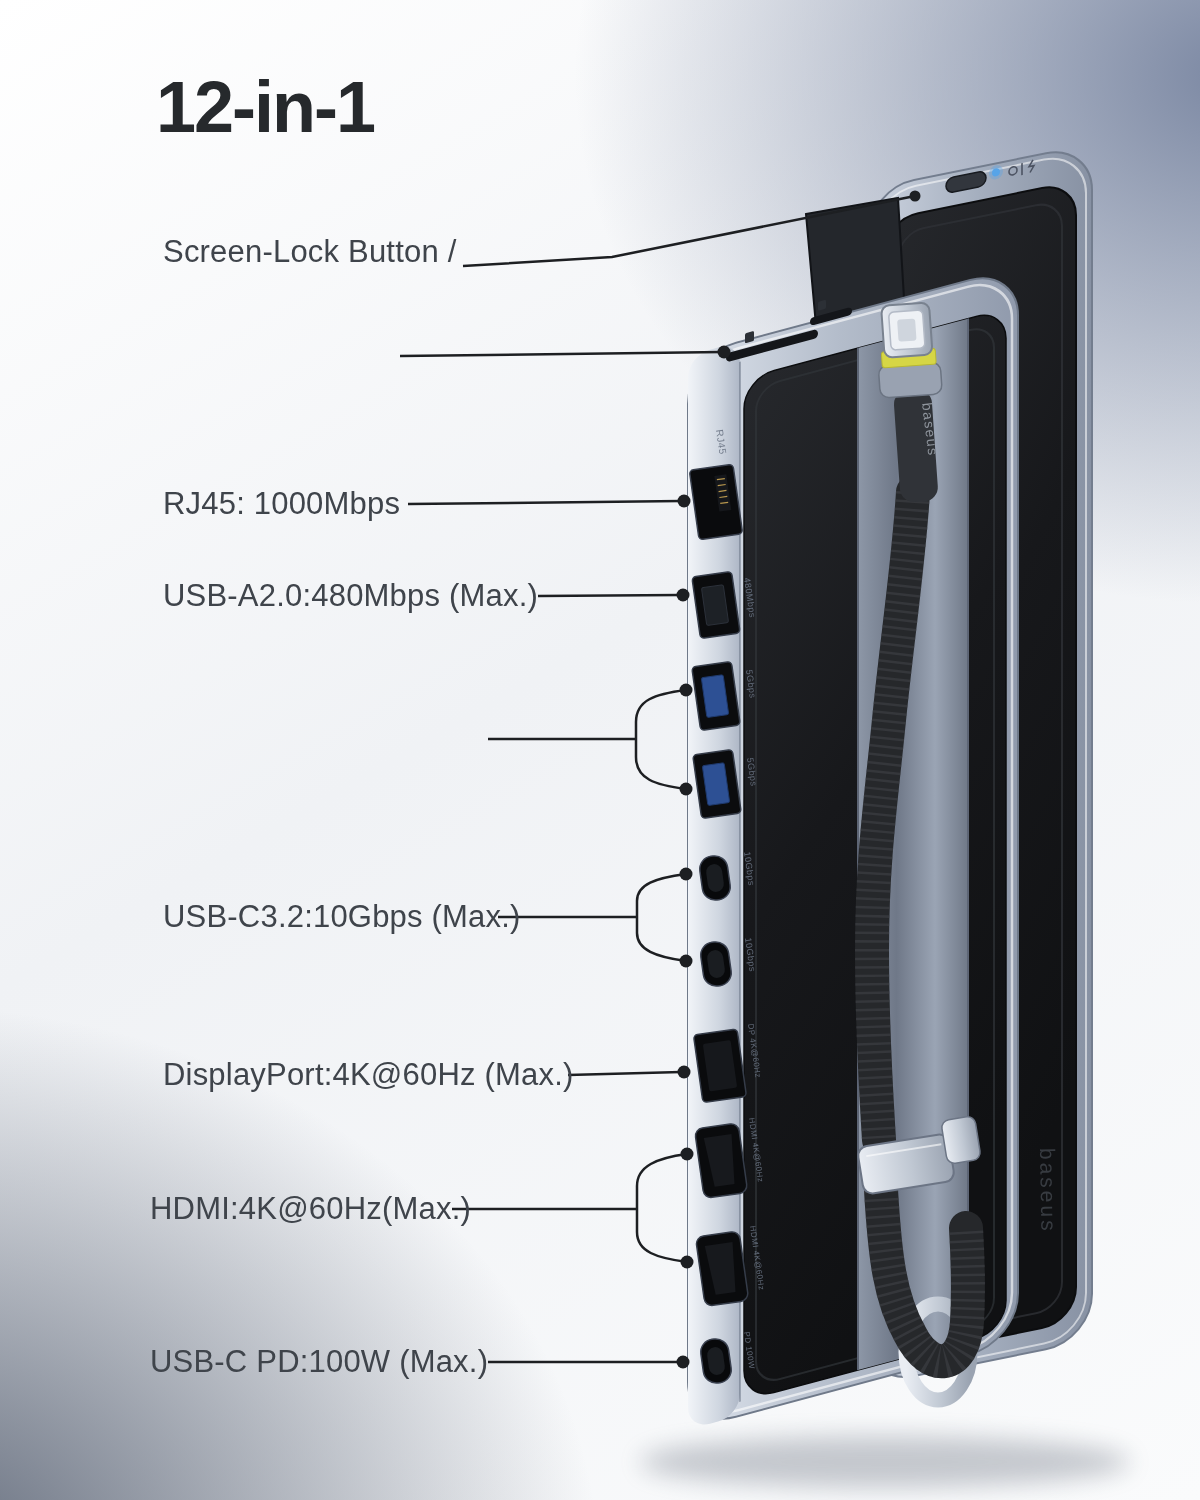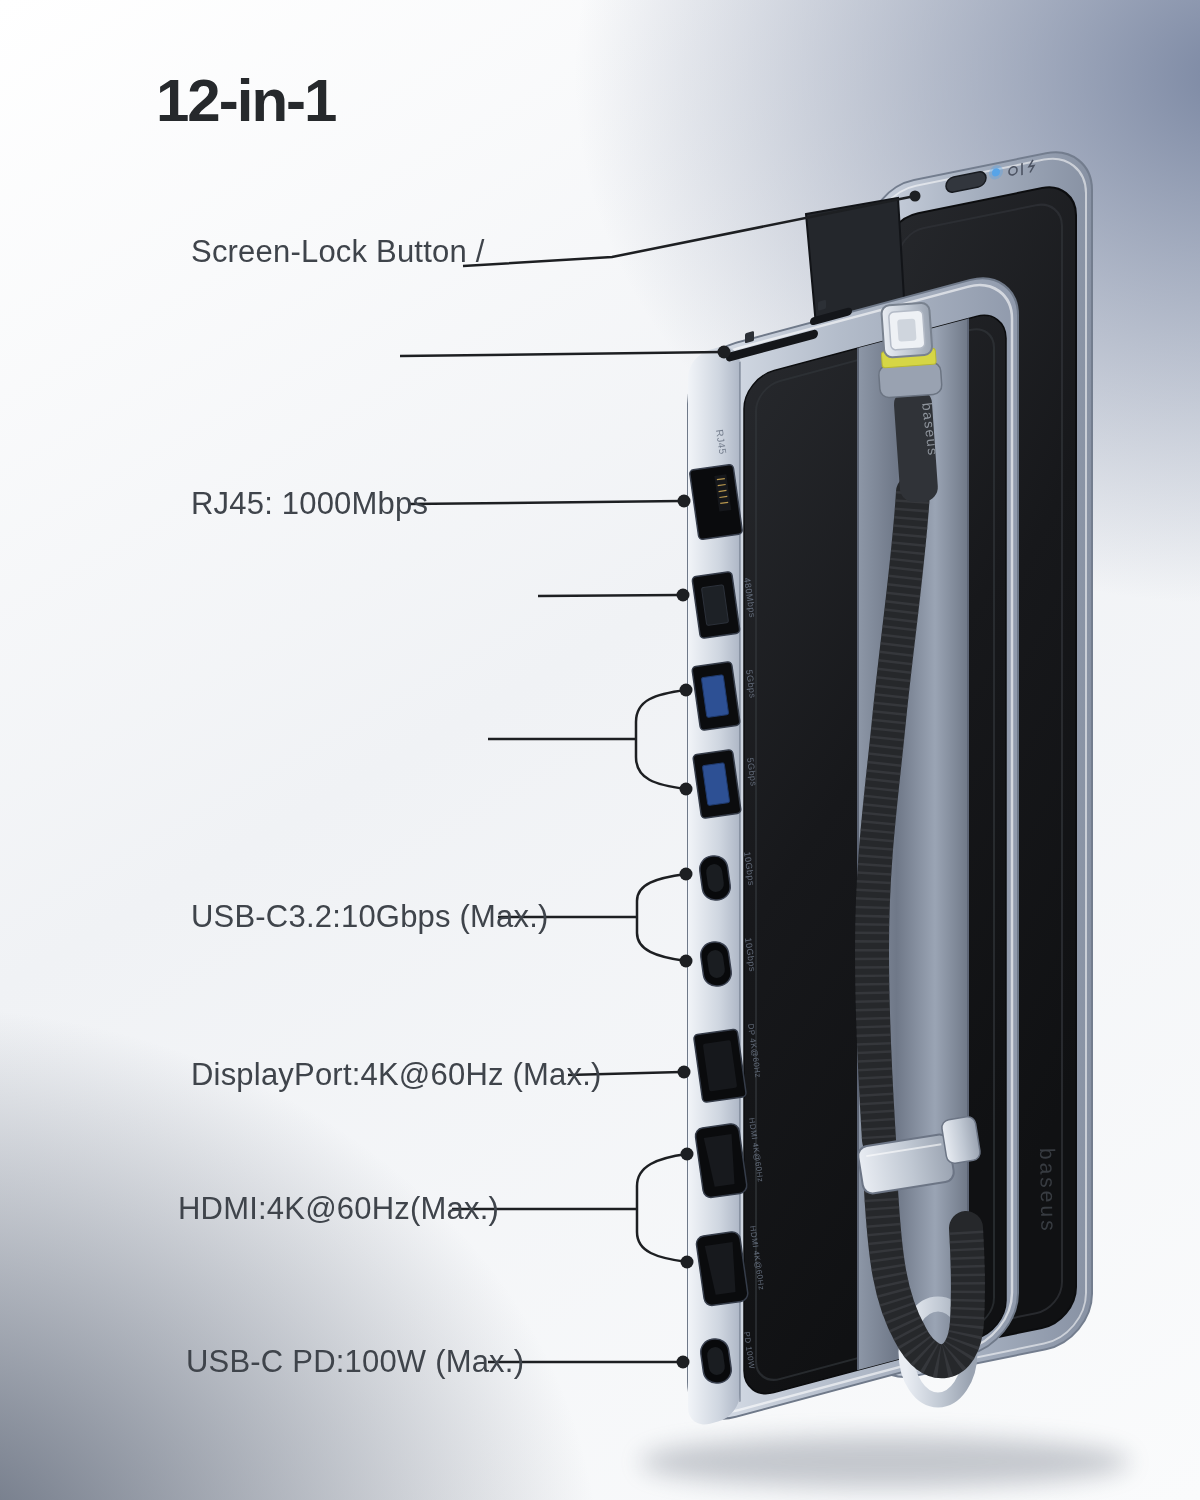--- a/index.html
+++ b/index.html
@@ -8,29 +8,28 @@
     width:1200px;height:1500px;
     overflow:hidden;
     font-family:"Liberation Sans", sans-serif;
     background:
       radial-gradient(1050px 840px at 103% 5%,  rgba(118,131,159,0.96), rgba(118,131,159,0) 63%),
       radial-gradient(1180px 980px at -7% 105%, rgba(90,99,116,0.97),  rgba(90,99,116,0) 58%),
       linear-gradient(150deg,#ffffff 0%, #f0f2f5 45%, #fafbfc 100%);
   }
   .page-title{
     position:absolute;left:156px;top:66px;
-    font-size:60px;font-weight:700;color:#26292c;
+    font-size:72px;font-weight:700;color:#26292c;
     letter-spacing:-2px;
   }
   .callout-label{
     position:absolute;
     font-size:31px;font-weight:400;color:#3f444b;
     letter-spacing:0.2px;white-space:nowrap;
     transform:translateY(-50%);
-    margin-left:28px;
   }
   svg.scene{position:absolute;left:0;top:0;}
   .micro{font-family:"Liberation Sans",sans-serif;fill:#6b7585;opacity:0.9;letter-spacing:0.5px;}
 </style>
 </head>
 <body>
 
 <div class="stage">
 
   <svg class="scene" width="1200" height="1500" viewBox="0 0 1200 1500">
@@ -235,22 +234,23 @@
     </g>
   </svg>
 
   <div class="page-title">12-in-1</div>
 
   <div class="callout-label" style="left:163px;top:252px;">Screen-Lock Button /</div>
 
 
   <div class="callout-label" style="left:163px;top:504px;">RJ45: 1000Mbps</div>
 
+  <div class="callout-label" style="left:163px;top:596px;">USB-A2.0:480Mbps (Max.)</div>
 
 
   <div class="callout-label" style="left:163px;top:917px;">USB-C3.2:10Gbps (Max.)</div>
 
   <div class="callout-label" style="left:163px;top:1075px;">DisplayPort:4K@60Hz (Max.)</div>
 
   <div class="callout-label" style="left:150px;top:1209px;">HDMI:4K@60Hz(Max.)</div>
 
-  <div class="callout-label" style="left:158px;top:1362px;">USB-C PD:100W (Max.)</div>
+  <div class="callout-label" style="left:150px;top:1362px;">USB-C PD:100W (Max.)</div>
 </div>
 
 </body></html>

